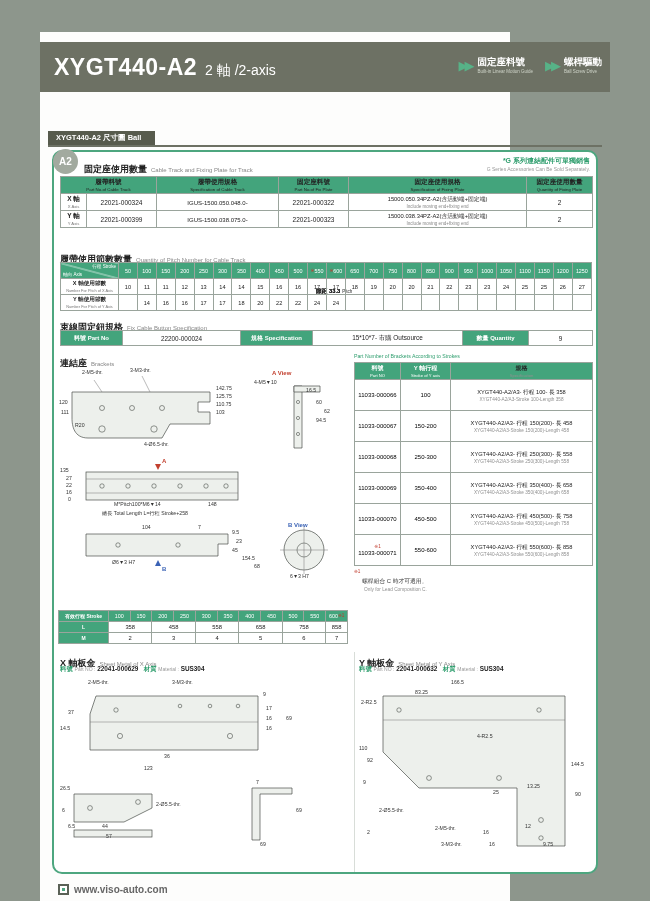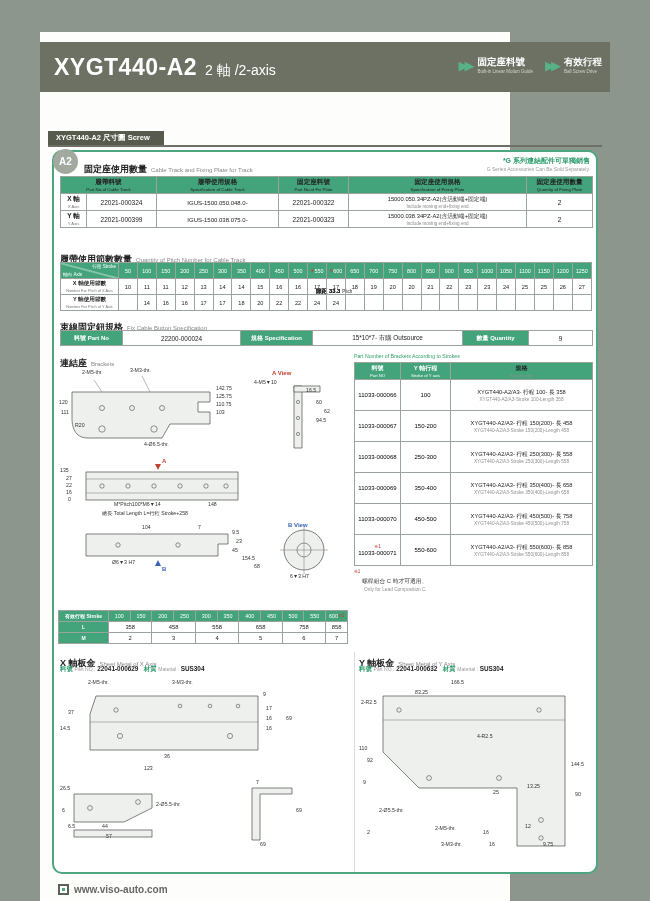--- a/index.html
+++ b/index.html
@@ -116,29 +116,29 @@
     <div class="feature">
      <span class="arrows">▶▶</span>
      <span class="ftxt">
       <span class="zh">固定座料號</span>
       <span class="en">Built-in Linear Motion Guide</span>
      </span>
     </div>
     <div class="feature">
      <span class="arrows">▶▶</span>
      <span class="ftxt">
-      <span class="zh">有效行程</span>
+      <span class="zh">螺桿驅動</span>
       <span class="en">Ball Screw Drive</span>
      </span>
     </div>
    </div>
   </div>
 
   <div class="section-bar">
-   <span class="section-label">XYGT440-A2 尺寸圖 Screw</span>
+   <span class="section-label">XYGT440-A2 尺寸圖 Ball</span>
   </div>
 
   <div class="main-box">
    <div class="badge">A2</div>
 
    <div class="abs sub-head" style="left:30px;top:6px;">
     <b>固定座使用數量</b><i>Cable Track and Fixing Plate for Track</i>
    </div>
    <div class="abs note-g" style="right:6px;top:4px;">
     <span class="l1">*G 系列連結配件可單獨銷售</span>

